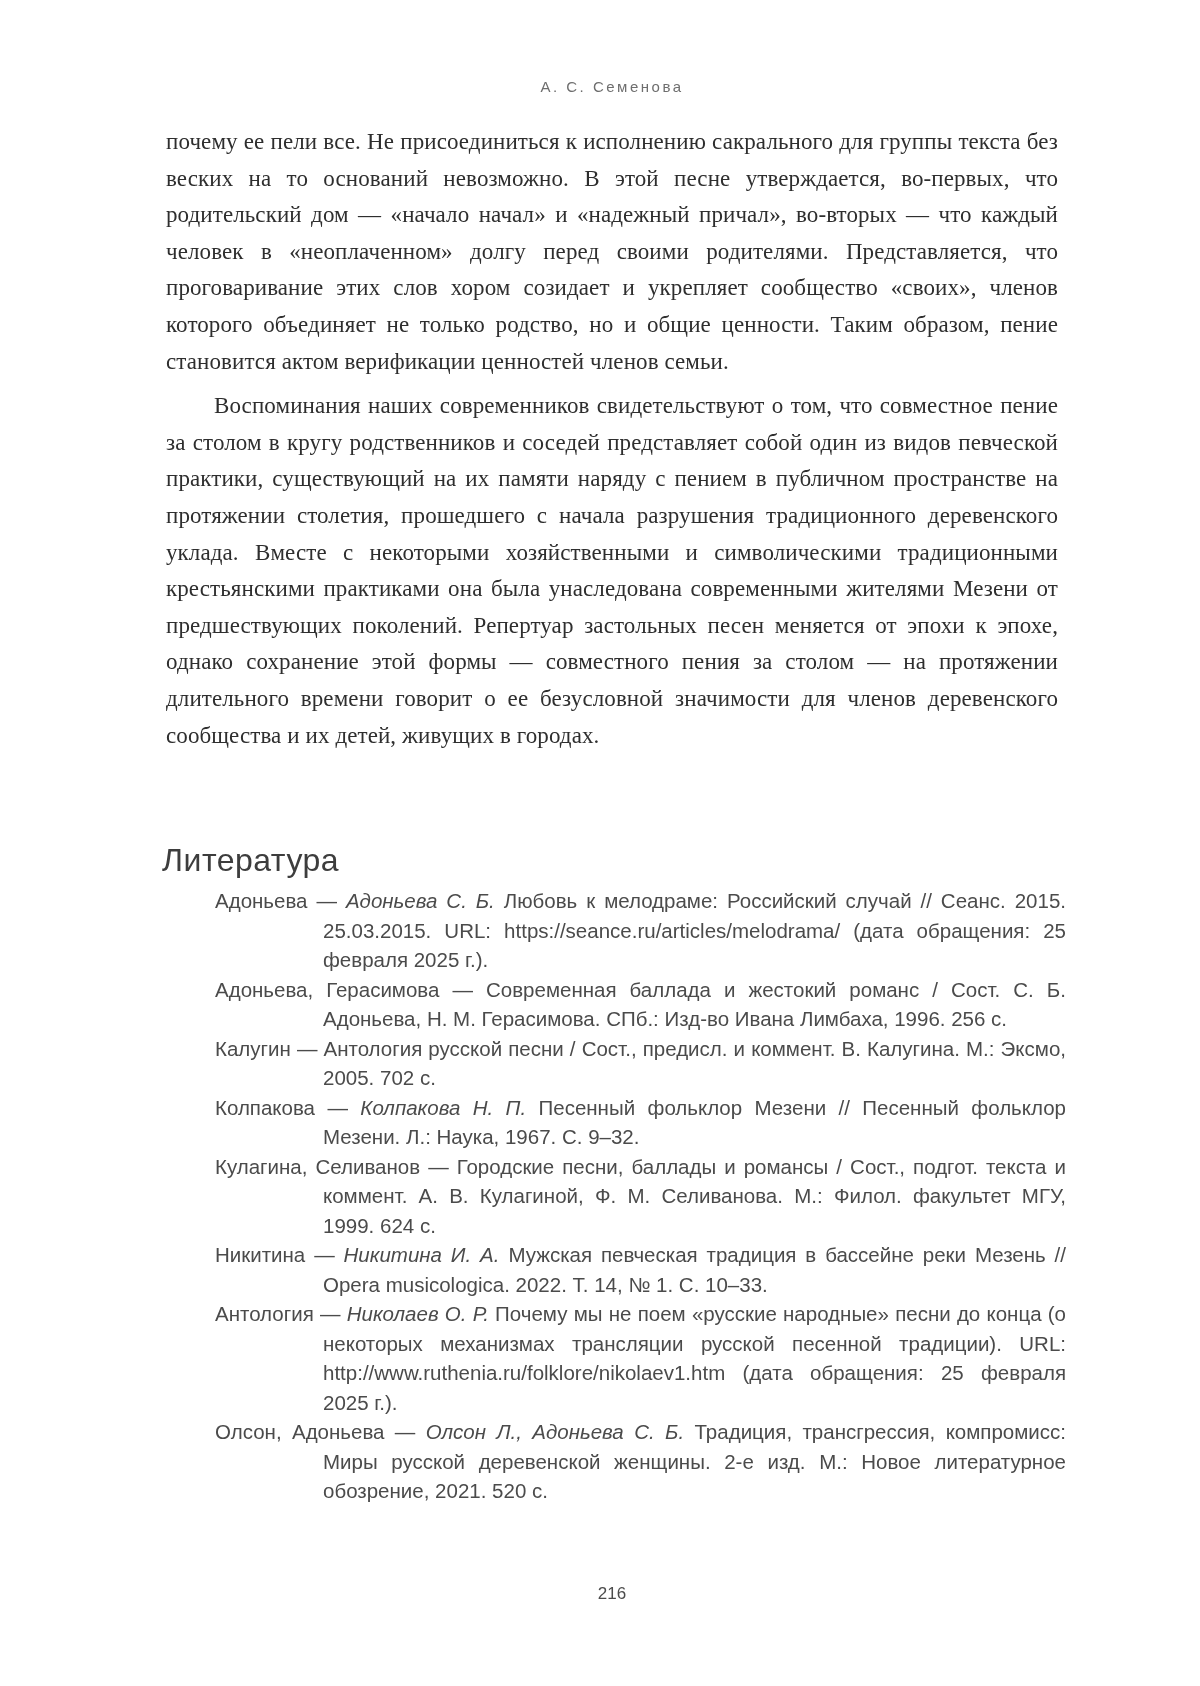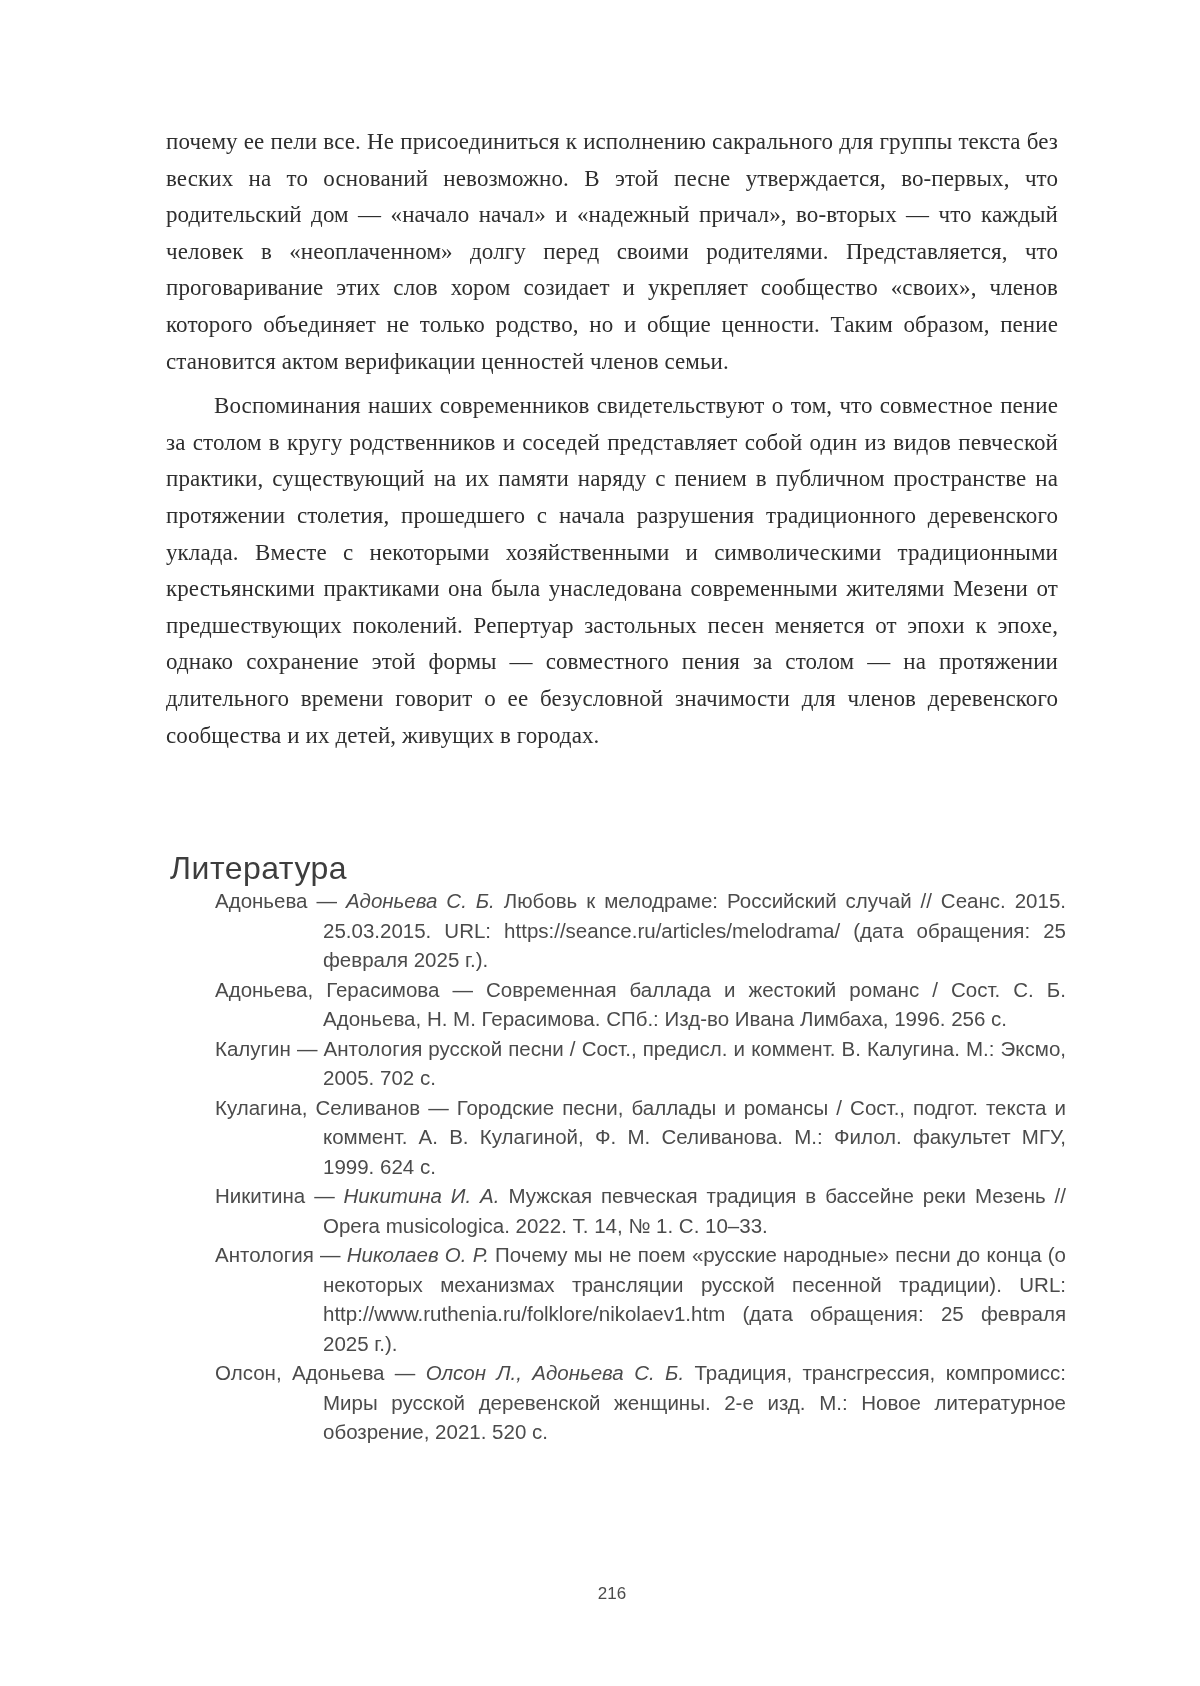--- a/index.html
+++ b/index.html
@@ -41,21 +41,21 @@
     color: #2e2e2e;
     letter-spacing: 0.1px;
   }
   .body-par.indent {
     text-indent: 48px;
   }
   .lit-heading {
     position: absolute;
     top: 838px;
     left: 158px;
-    margin: 12px;
+    margin: 4px;
     font-family: "Liberation Sans", sans-serif;
     font-weight: 300;
     font-size: 32px;
     letter-spacing: 0.5px;
     color: #3d3d3d;
   }
   .bib {
     position: absolute;
     top: 886px;
     left: 158px;
@@ -82,32 +82,34 @@
     font-family: "Liberation Sans", sans-serif;
     font-size: 17px;
     color: #4b4b4b;
   }
 </style>
 </head>
 <body>
 
 <div class="page">
 
+  <div class="running-header">А. С. Семенова</div>
 
   <div class="text-column">
     <p class="body-par">почему ее пели все. Не присоединиться к исполнению сакрального для группы текста без веских на то оснований невозможно. В этой песне утверждается, во-первых, что родительский дом — «начало начал» и «надежный причал», во-вторых — что каждый человек в «неоплаченном» долгу перед своими родителями. Представляется, что проговаривание этих слов хором созидает и укрепляет сообщество «своих», членов которого объединяет не только родство, но и общие ценности. Таким образом, пение становится актом верификации ценностей членов семьи.</p>
     <p class="body-par indent">Воспоминания наших современников свидетельствуют о том, что совместное пение за столом в кругу родственников и соседей представляет собой один из видов певческой практики, существующий на их памяти наряду с пением в публичном пространстве на протяжении столетия, прошедшего с начала разрушения традиционного деревенского уклада. Вместе с некоторыми хозяйственными и символическими традиционными крестьянскими практиками она была унаследована современными жителями Мезени от предшествующих поколений. Репертуар застольных песен меняется от эпохи к эпохе, однако сохранение этой формы — совместного пения за столом — на протяжении длительного времени говорит о ее безусловной значимости для членов деревенского сообщества и их детей, живущих в городах.</p>
   </div>
 
   <h2 class="lit-heading">Литература</h2>
 
   <div class="bib">
     <div class="bib-entry"><span>Адоньева — </span><i>Адоньева С. Б. </i><span>Любовь к мелодраме: Российский случай // Сеанс. 2015. 25.03.2015. URL: https://seance.ru/articles/melodrama/ (дата обращения: 25 февраля 2025 г.).</span></div>
     <div class="bib-entry"><span>Адоньева, Герасимова — </span><i></i><span>Современная баллада и жестокий романс / Сост. С. Б. Адоньева, Н. М. Герасимова. СПб.: Изд-во Ивана Лимбаха, 1996. 256 с.</span></div>
     <div class="bib-entry"><span>Калугин — </span><i></i><span>Антология русской песни / Сост., предисл. и коммент. В. Калугина. М.: Эксмо, 2005. 702 с.</span></div>
+    <div class="bib-entry"><span>Колпакова — </span><i>Колпакова Н. П. </i><span>Песенный фольклор Мезени // Песенный фольклор Мезени. Л.: Наука, 1967. С. 9–32.</span></div>
     <div class="bib-entry"><span>Кулагина, Селиванов — </span><i></i><span>Городские песни, баллады и романсы / Сост., подгот. текста и коммент. А. В. Кулагиной, Ф. М. Селиванова. М.: Филол. факультет МГУ, 1999. 624 с.</span></div>
     <div class="bib-entry"><span>Никитина — </span><i>Никитина И. А. </i><span>Мужская певческая традиция в бассейне реки Мезень // Opera musicologica. 2022. Т. 14, № 1. С. 10–33.</span></div>
     <div class="bib-entry"><span>Антология — </span><i>Николаев О. Р. </i><span>Почему мы не поем «русские народные» песни до конца (о некоторых механизмах трансляции русской песенной традиции). URL: http://www.ruthenia.ru/folklore/nikolaev1.htm (дата обращения: 25 февраля 2025 г.).</span></div>
     <div class="bib-entry"><span>Олсон, Адоньева — </span><i>Олсон Л., Адоньева С. Б. </i><span>Традиция, трансгрессия, компромисс: Миры русской деревенской женщины. 2-е изд. М.: Новое литературное обозрение, 2021. 520 с.</span></div>
   </div>
 
   <div class="page-number">216</div>
 
 </div>
 

